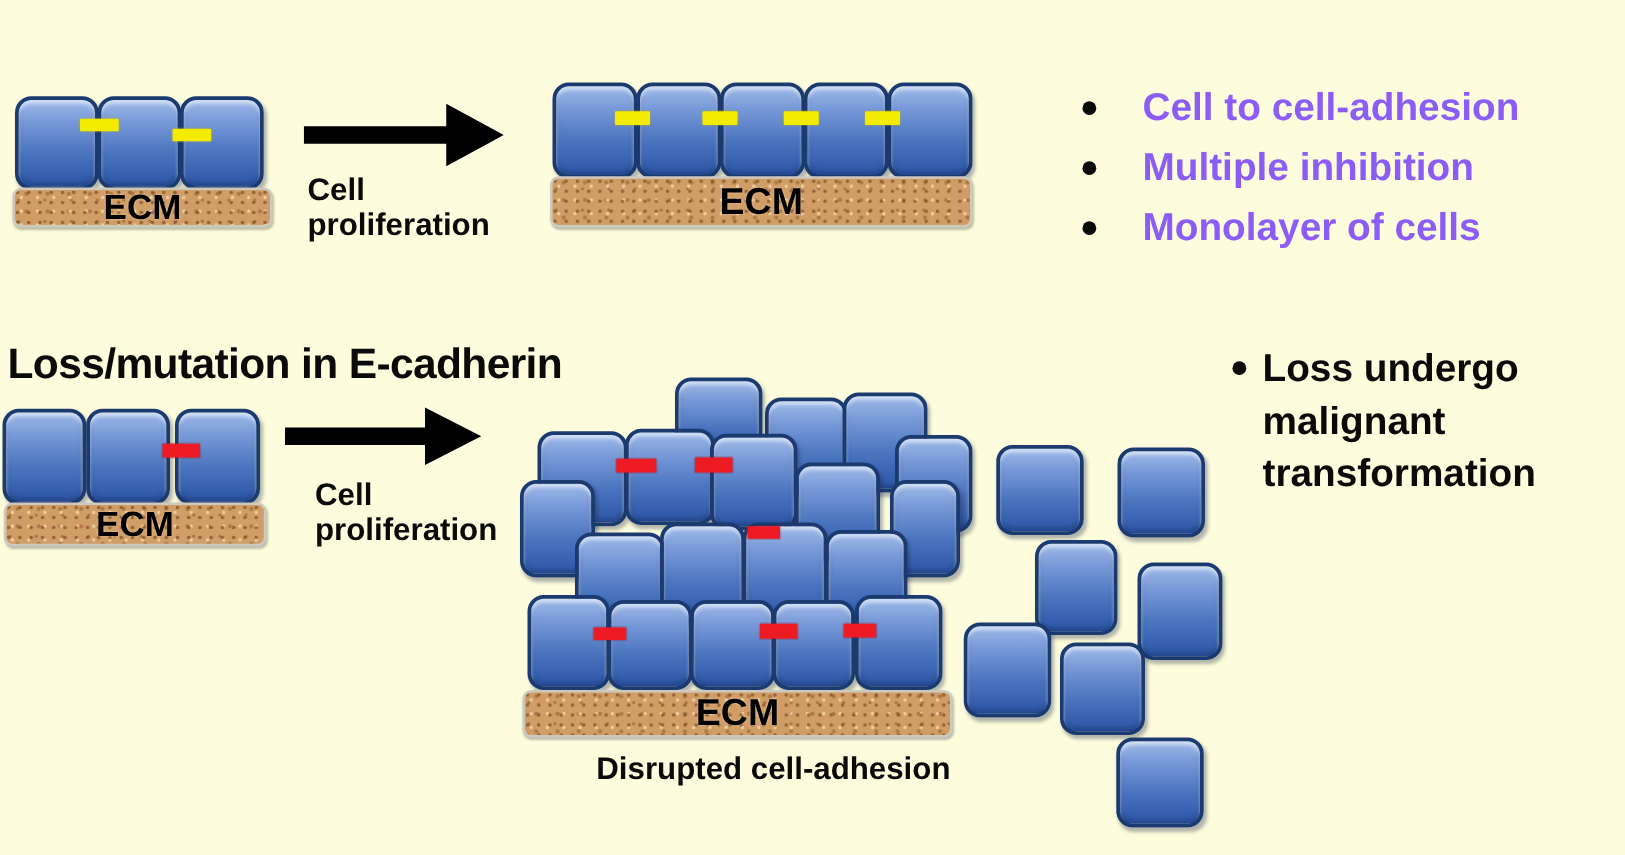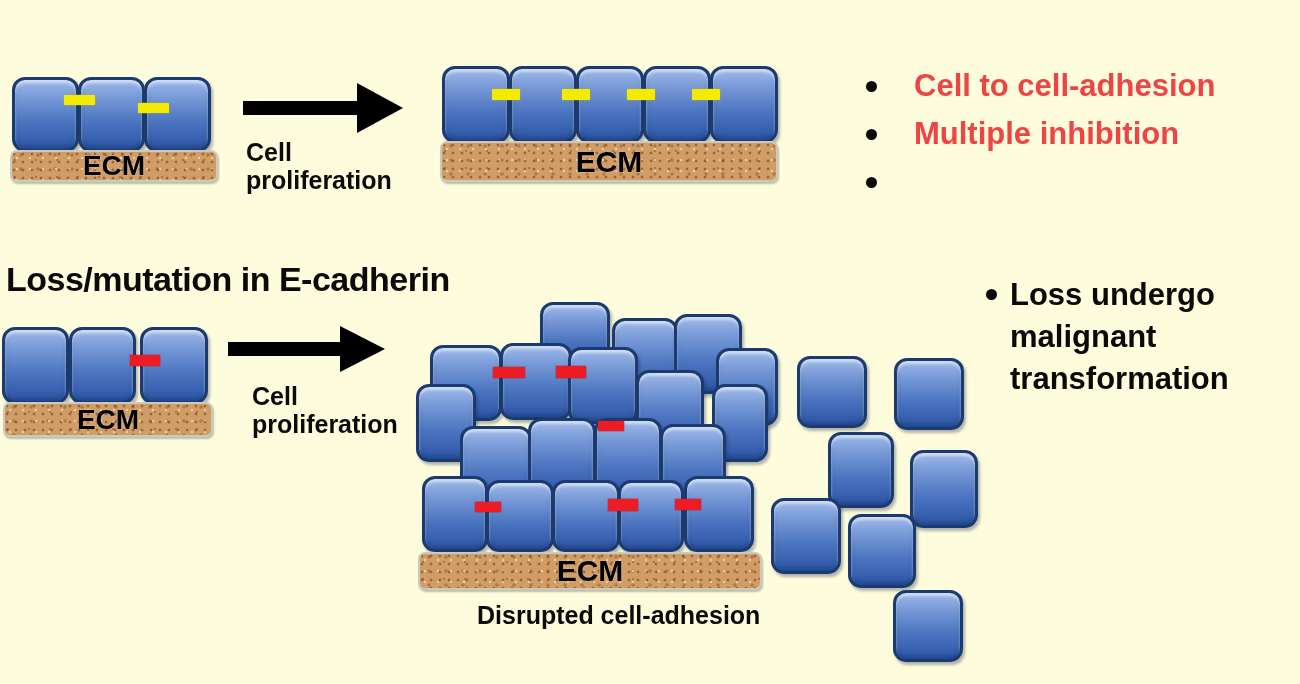--- a/index.html
+++ b/index.html
@@ -62,21 +62,21 @@
     position:absolute;
     font-size:25px;font-weight:bold;color:#0a0a0a;line-height:28px;
   }
   .bullet-list{
     position:absolute;
     display:flex;flex-direction:column;
   }
   .bullet-item{
     display:flex;align-items:center;
     height:48px;
-    font-size:31px;font-weight:bold;color:#ef4444;white-space:nowrap;
+    font-size:31px;font-weight:bold;color:#8b5cf6;white-space:nowrap;
   }
   .bullet-dot{
     width:11px;height:11px;border-radius:50%;
     background:#0a0a0a;flex:0 0 auto;
     margin-right:37px;
   }
   .note{
     position:absolute;display:flex;align-items:flex-start;
   }
   .note .bullet-dot{margin-top:15px;margin-right:13px;}
@@ -167,21 +167,21 @@
   <div class="ecm" style="left:440px;top:141px;width:338px;height:41px;">
     <span class="ecm-label-lg">ECM</span>
   </div>
   <div class="ecm" style="left:3px;top:402px;width:210px;height:35px;">
     <span class="ecm-label-md">ECM</span>
   </div>
   <div class="ecm" style="left:418px;top:552px;width:344px;height:38px;">
     <span class="ecm-label-lg">ECM</span>
   </div>
 
-  <div class="title" style="left:6px;top:260px;text-align:center;">Loss/mutation in E-cadherin</div>
+  <div class="title" style="left:6px;top:272px;text-align:center;">Loss/mutation in E-cadherin</div>
 
   <div class="arrow" style="left:243px;top:80px;">
     <svg width="160" height="56" viewBox="0 0 160 56">
       <polygon points="0,21 114,21 114,3 160,28 114,53 114,35 0,35" fill="#000"></polygon>
     </svg>
   </div>
   <div class="arrow" style="left:228px;top:324px;">
     <svg width="157" height="50" viewBox="0 0 157 50">
       <polygon points="0,18 112,18 112,2 157,25 112,48 112,32 0,32" fill="#000"></polygon>
     </svg>
@@ -200,20 +200,21 @@
     <div class="bullet-item">
       <span class="bullet-dot"></span>
       <span>Cell to cell-adhesion</span>
     </div>
     <div class="bullet-item">
       <span class="bullet-dot"></span>
       <span>Multiple inhibition</span>
     </div>
     <div class="bullet-item">
       <span class="bullet-dot"></span>
+      <span>Monolayer of cells</span>
     </div>
   </div>
 
   <div class="note" style="left:986px;top:274px;">
     <span class="bullet-dot"></span>
     <span class="note-text">Loss undergo malignant transformation</span>
   </div>
 
   <div class="caption" style="left:437px;top:598px;">
     <div>Disrupted cell-adhesion</div>

